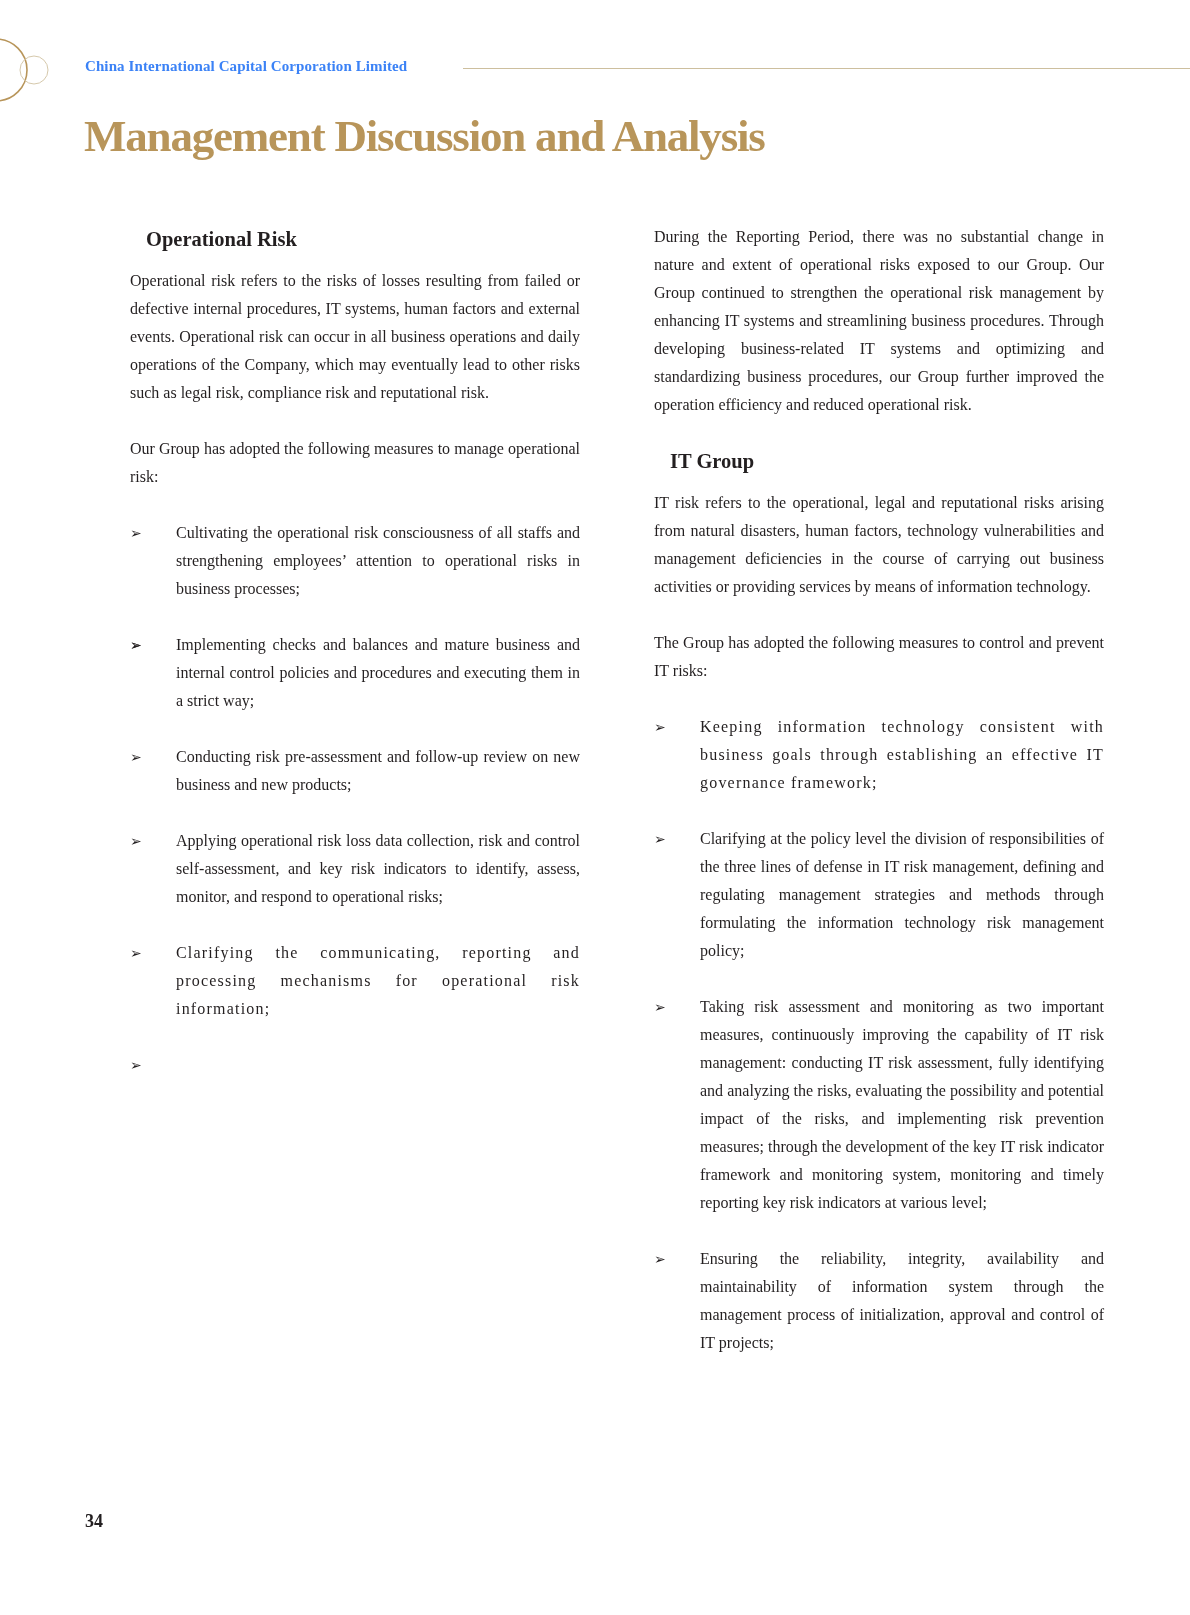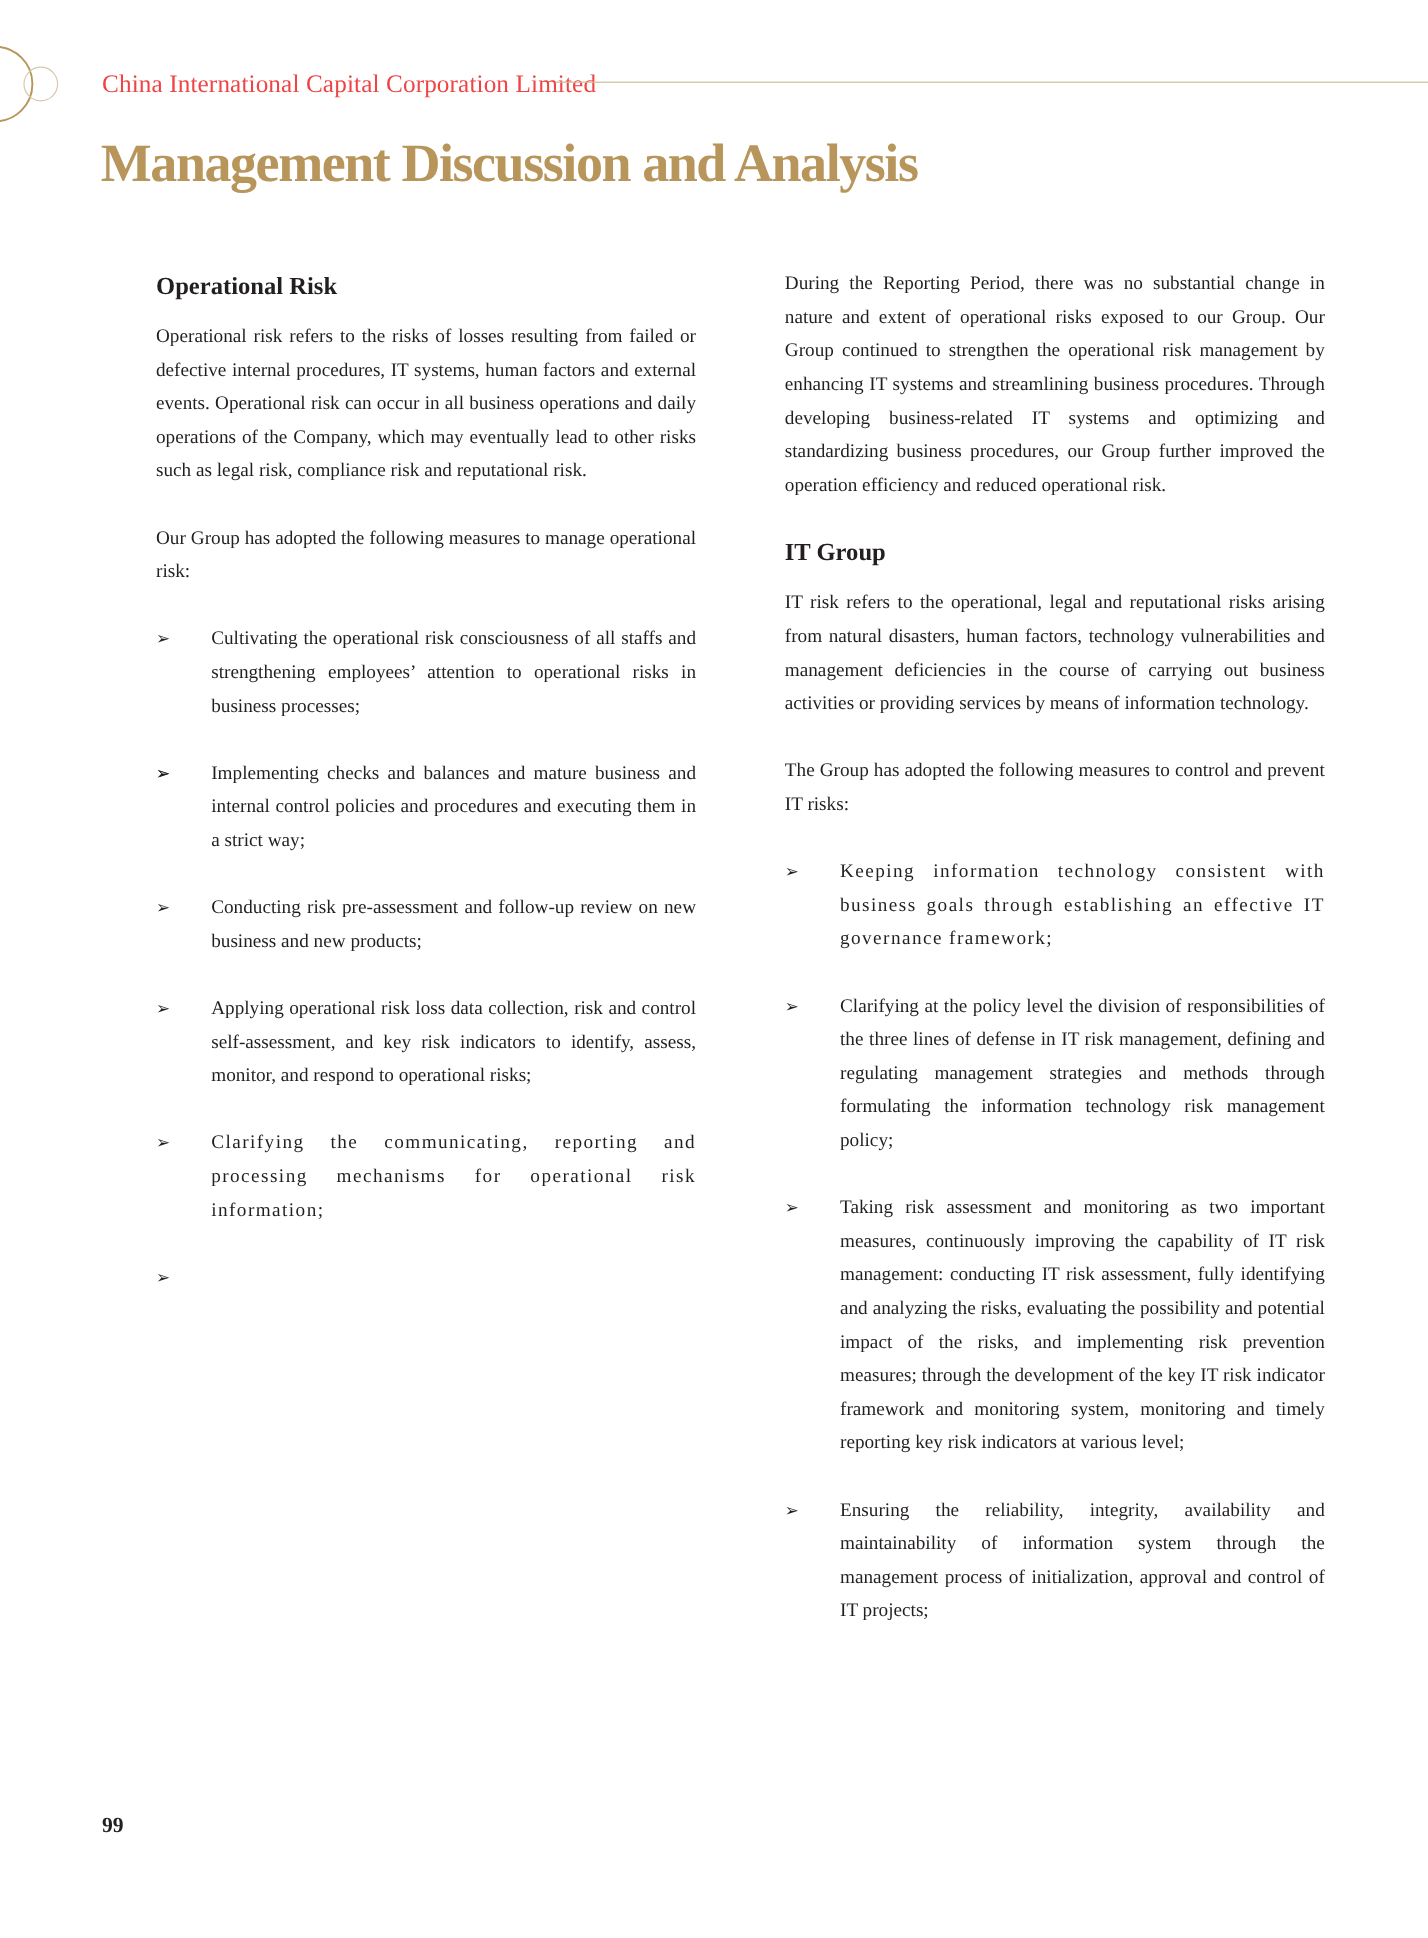--- a/index.html
+++ b/index.html
@@ -1,27 +1,27 @@
 <!DOCTYPE html>
 <html><head>
   <meta charset="utf-8">
   <style>
     html, body { margin: 0; padding: 0; background: #ffffff; }
     body { width: 1190px; height: 1615px; position: relative; overflow: hidden;
            font-family: "Liberation Serif", "DejaVu Serif", serif; color: #231f20; }
     .deco { position: absolute; left: 0; top: 36px; width: 60px; height: 70px; }
-    .company { position: absolute; left: 85px; top: 58px; font-size: 21px; font-weight: normal;
-               color: #ef4444; white-space: nowrap; letter-spacing: 0.1px; }
+    .company { position: absolute; left: 85px; top: 58px; font-size: 15px; font-weight: bold;
+               color: #3b82f6; white-space: nowrap; letter-spacing: 0.1px; }
     .rule { position: absolute; left: 463px; top: 68px; width: 727px; height: 1px; background: #cdbf9e; }
     .title { position: absolute; left: 84px; top: 110px; font-size: 45px; font-weight: bold;
              color: #b8955a; letter-spacing: -1.2px; white-space: nowrap; margin: 0; text-align: center; }
     .col { position: absolute; top: 225px; width: 450px; font-size: 16px; line-height: 28px; }
     .col.left { left: 130px; }
     .col.right { left: 654px; top: 223px; }
-    .h2 { font-size: 20.5px; font-weight: bold; line-height: 28px; margin: 0 0 14px 0; }
+    .h2 { font-size: 20.5px; font-weight: bold; line-height: 28px; margin: 0 0 14px 16px; }
     .p { text-align: justify; margin: 0 0 28px 0; }
     .bullets { list-style: none; margin: 0; padding: 0; }
     .bullet { position: relative; padding-left: 46px; text-align: justify; margin: 0 0 28px 0; }
     .bullet .arrow { position: absolute; left: 0; top: 0; width: 20px; font-family: "DejaVu Sans", sans-serif;
                      font-size: 14px; }
     .spaced { letter-spacing: 1.2px; }
     .pagenum { position: absolute; left: 85px; top: 1511px; font-size: 18px; font-weight: bold; }
   </style>
 </head>
 <body>
@@ -56,13 +56,13 @@
   <p class="p">IT risk refers to the operational, legal and reputational risks arising from natural disasters, human factors, technology vulnerabilities and management deficiencies in the course of carrying out business activities or providing services by means of information technology.</p>
   <p class="p">The Group has adopted the following measures to control and prevent IT risks:</p>
   <ul class="bullets">
     <li class="bullet spaced"><span class="arrow">➢</span><span>Keeping information technology consistent with business goals through establishing an effective IT governance framework;</span></li>
     <li class="bullet"><span class="arrow">➢</span><span>Clarifying at the policy level the division of responsibilities of the three lines of defense in IT risk management, defining and regulating management strategies and methods through formulating the information technology risk management policy;</span></li>
     <li class="bullet"><span class="arrow">➢</span><span>Taking risk assessment and monitoring as two important measures, continuously improving the capability of IT risk management: conducting IT risk assessment, fully identifying and analyzing the risks, evaluating the possibility and potential impact of the risks, and implementing risk prevention measures; through the development of the key IT risk indicator framework and monitoring system, monitoring and timely reporting key risk indicators at various level;</span></li>
     <li class="bullet"><span class="arrow">➢</span><span>Ensuring the reliability, integrity, availability and maintainability of information system through the management process of initialization, approval and control of IT projects;</span></li>
   </ul>
 </div>
 
-<div class="pagenum">99</div>
+<div class="pagenum">34</div>
 
 </body></html>

